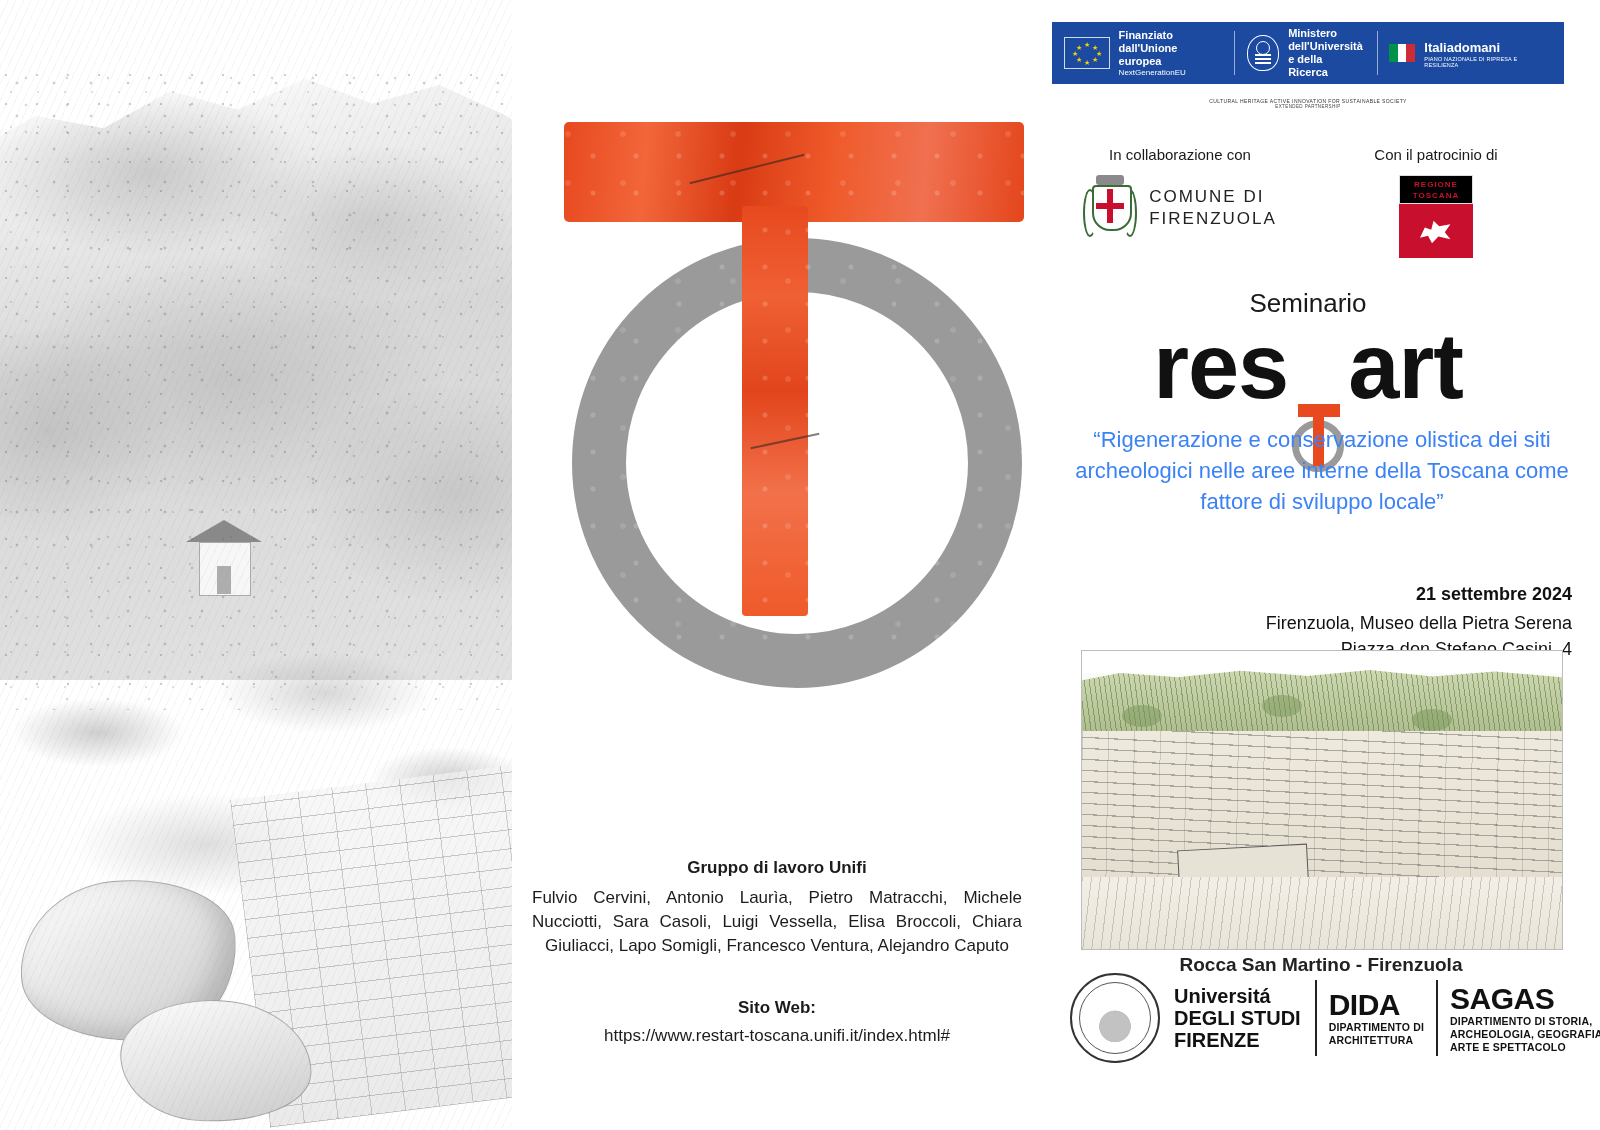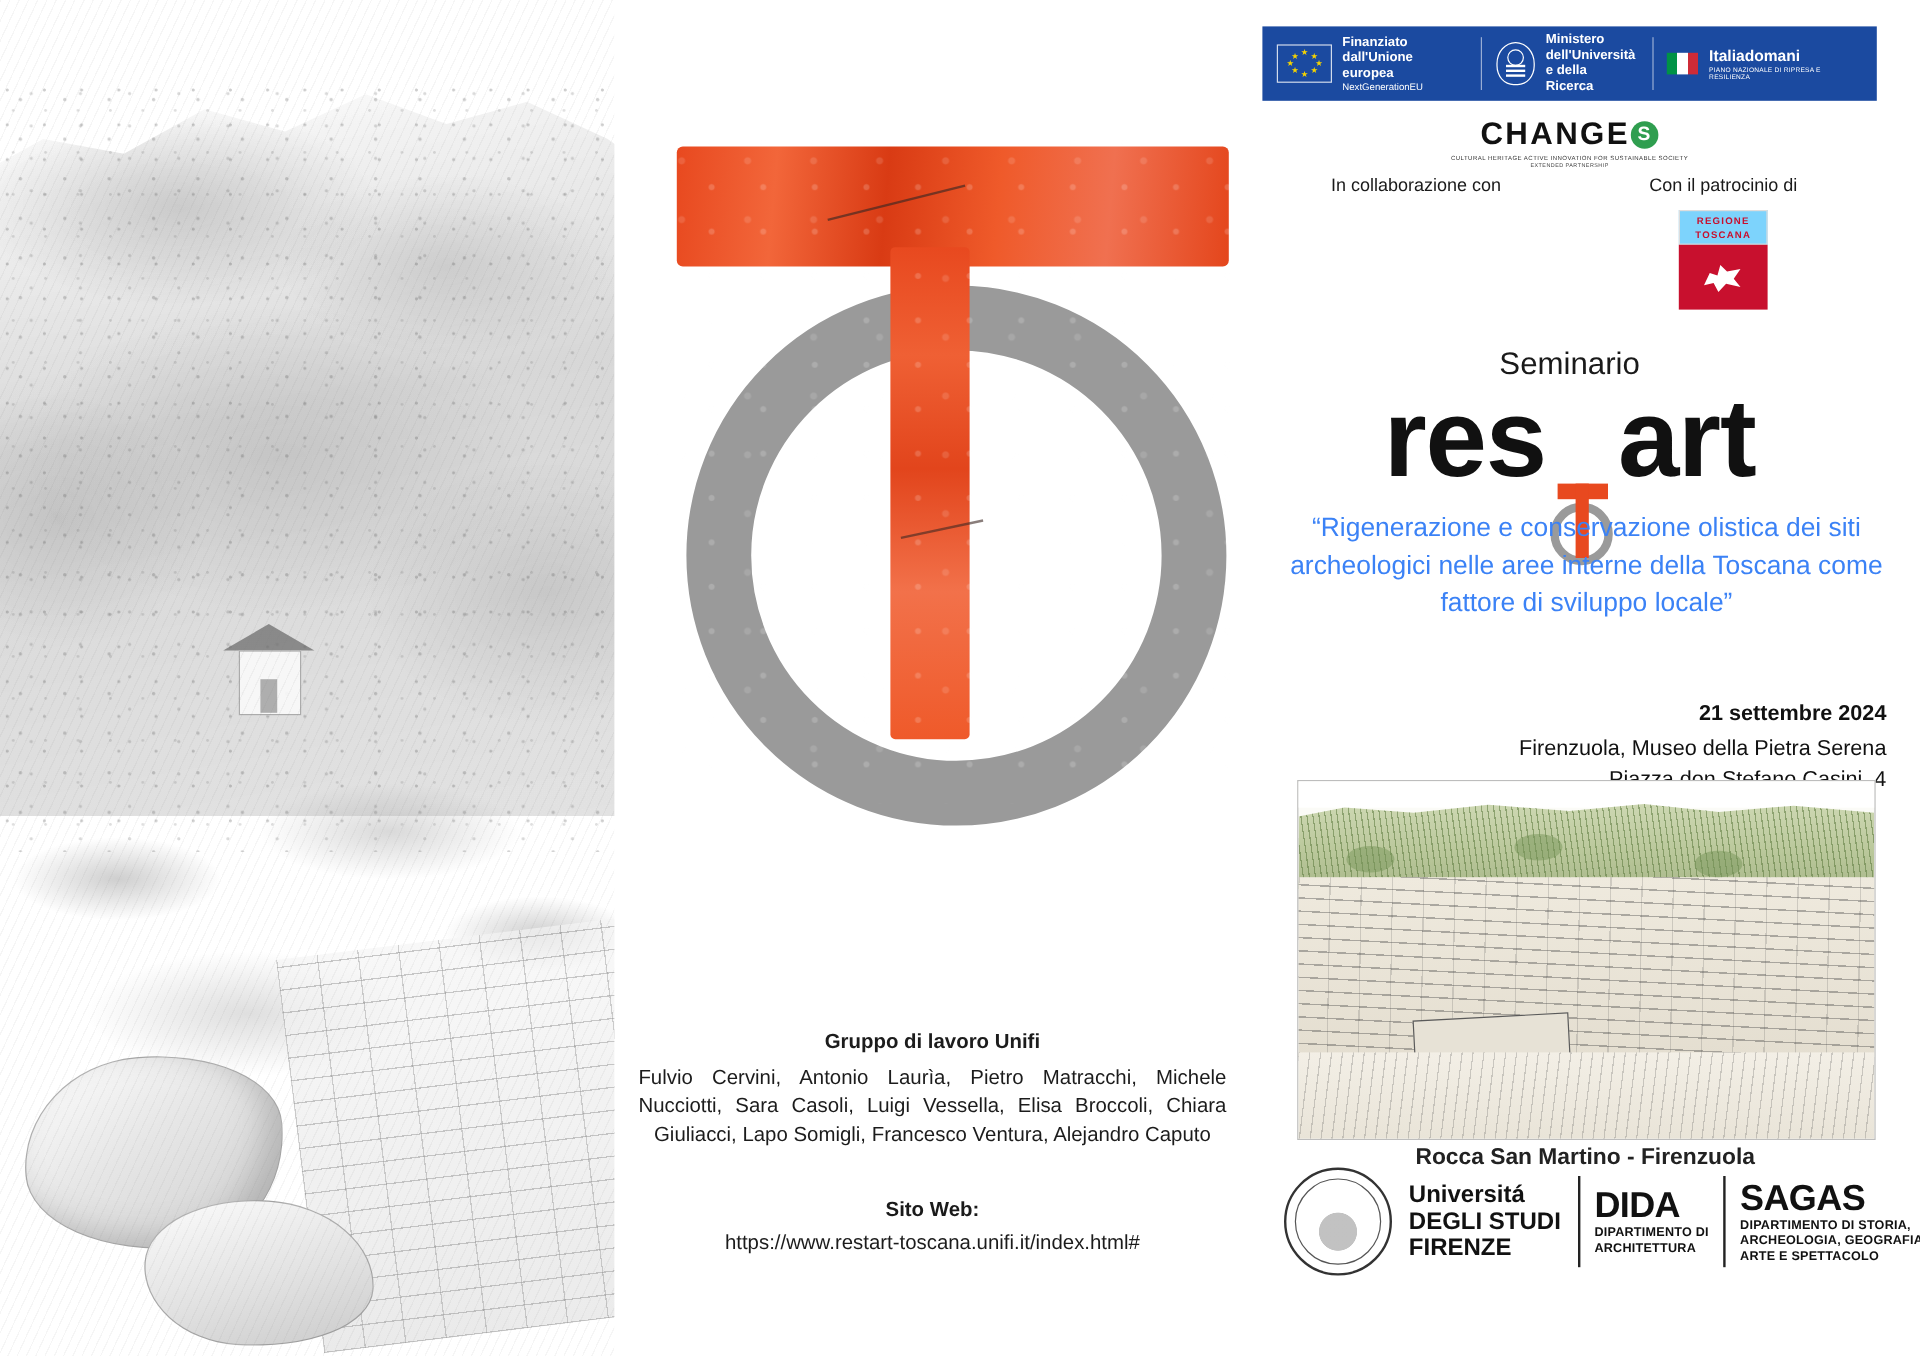--- a/index.html
+++ b/index.html
@@ -405,21 +405,21 @@
     font-size: 17px;
     letter-spacing: 2px;
     line-height: 22px;
     color: #222;
   }
   .toscana-logo {
     display: inline-block;
     width: 74px;
   }
   .toscana-head {
-    background: #7dd3fc;
+    background: #000000;
     border: 1px solid #ddd;
     font-size: 8px;
     font-weight: bold;
     color: #c8102e;
     letter-spacing: 1px;
     line-height: 11px;
     padding: 3px 0 2px 0;
   }
   .toscana-body {
     background: #c8102e;
@@ -692,30 +692,41 @@
       <div>
         <div>
           <span class="ita-txt">Italia</span><span class="ita-txt">domani</span>
         </div>
         <div class="ita-sub">PIANO NAZIONALE DI RIPRESA E RESILIENZA</div>
       </div>
     </div>
   </div>
 
   <div class="changes">
-    <div class="word">
-      <span>CHANGE</span><span class="s">S</span>
-    </div>
     <div class="sub">CULTURAL HERITAGE ACTIVE INNOVATION FOR SUSTAINABLE SOCIETY</div>
     <div class="sub2">EXTENDED PARTNERSHIP</div>
   </div>
 
   <div class="partners">
     <div class="partner-col">
       <div class="cap">In collaborazione con</div>
+      <div class="firenzuola-logo">
+        <div class="crest">
+          <div class="crown"></div>
+          <div class="leafL"></div>
+          <div class="leafR"></div>
+          <div class="shield"></div>
+          <div class="cross-v"></div>
+          <div class="cross-h"></div>
+        </div>
+        <div class="firenzuola-txt">
+          <div>COMUNE DI</div>
+          <div>FIRENZUOLA</div>
+        </div>
+      </div>
     </div>
     <div class="partner-col">
       <div class="cap">Con il patrocinio di</div>
       <div class="toscana-logo">
         <div class="toscana-head">
           <div>REGIONE</div>
           <div>TOSCANA</div>
         </div>
         <div class="toscana-body">
           <div class="pegasus"></div>

